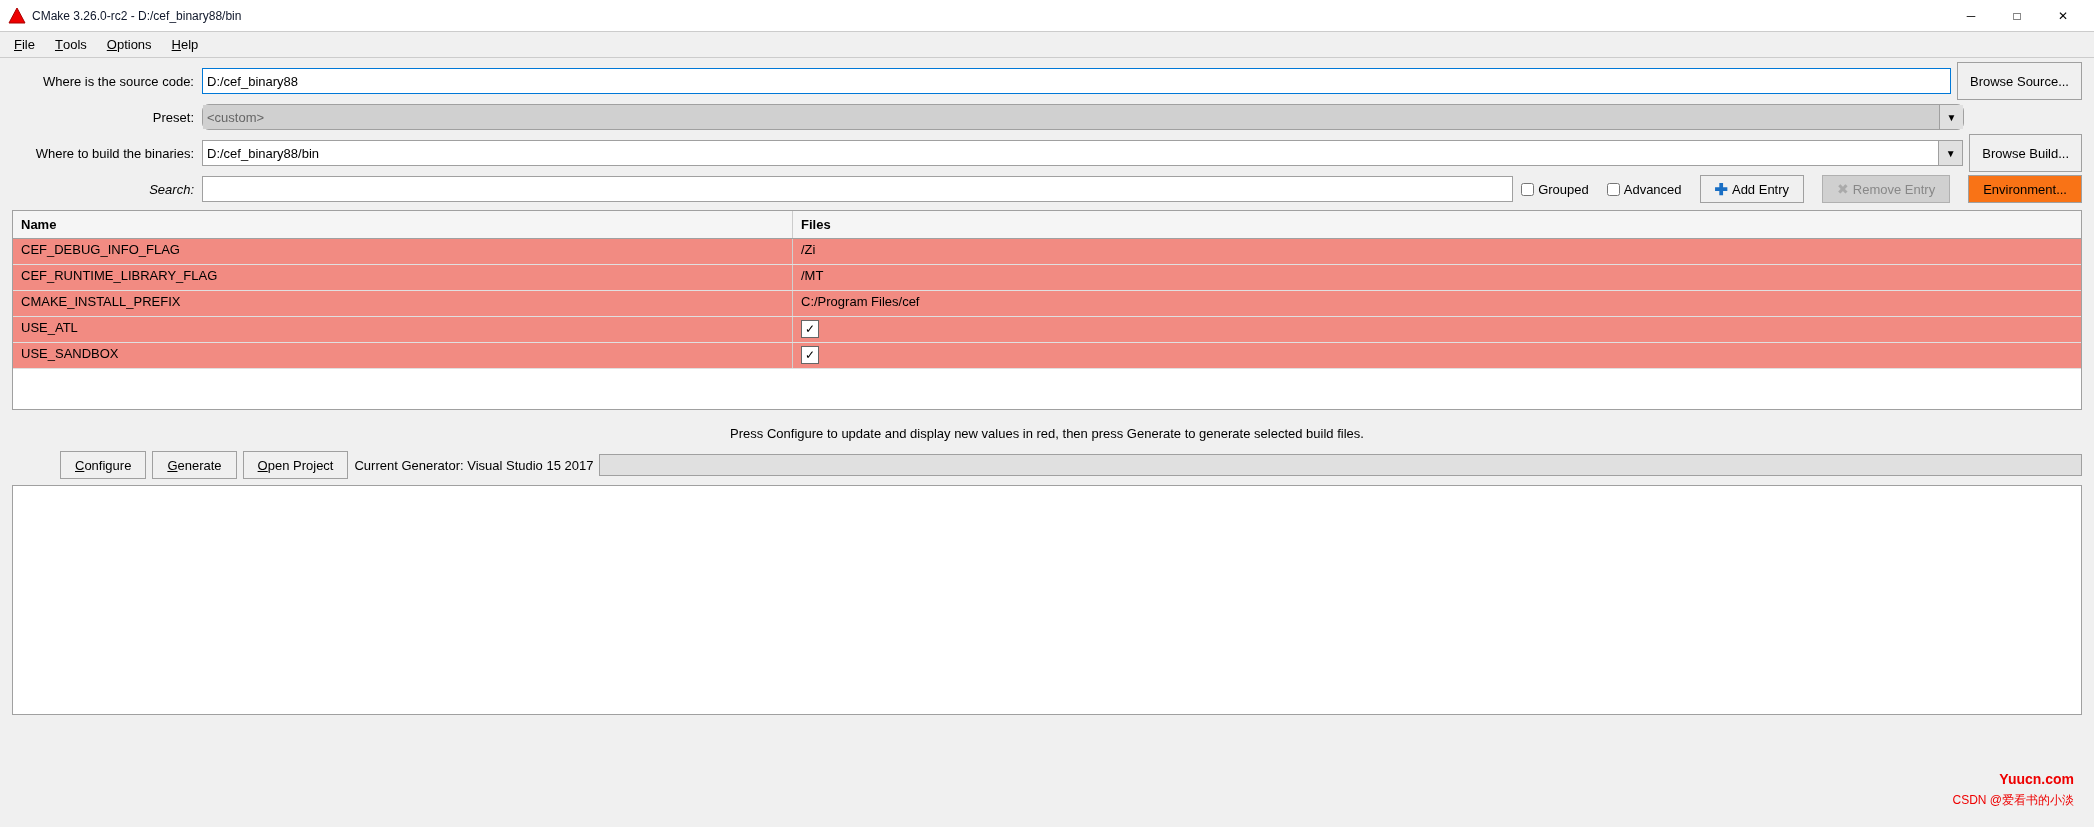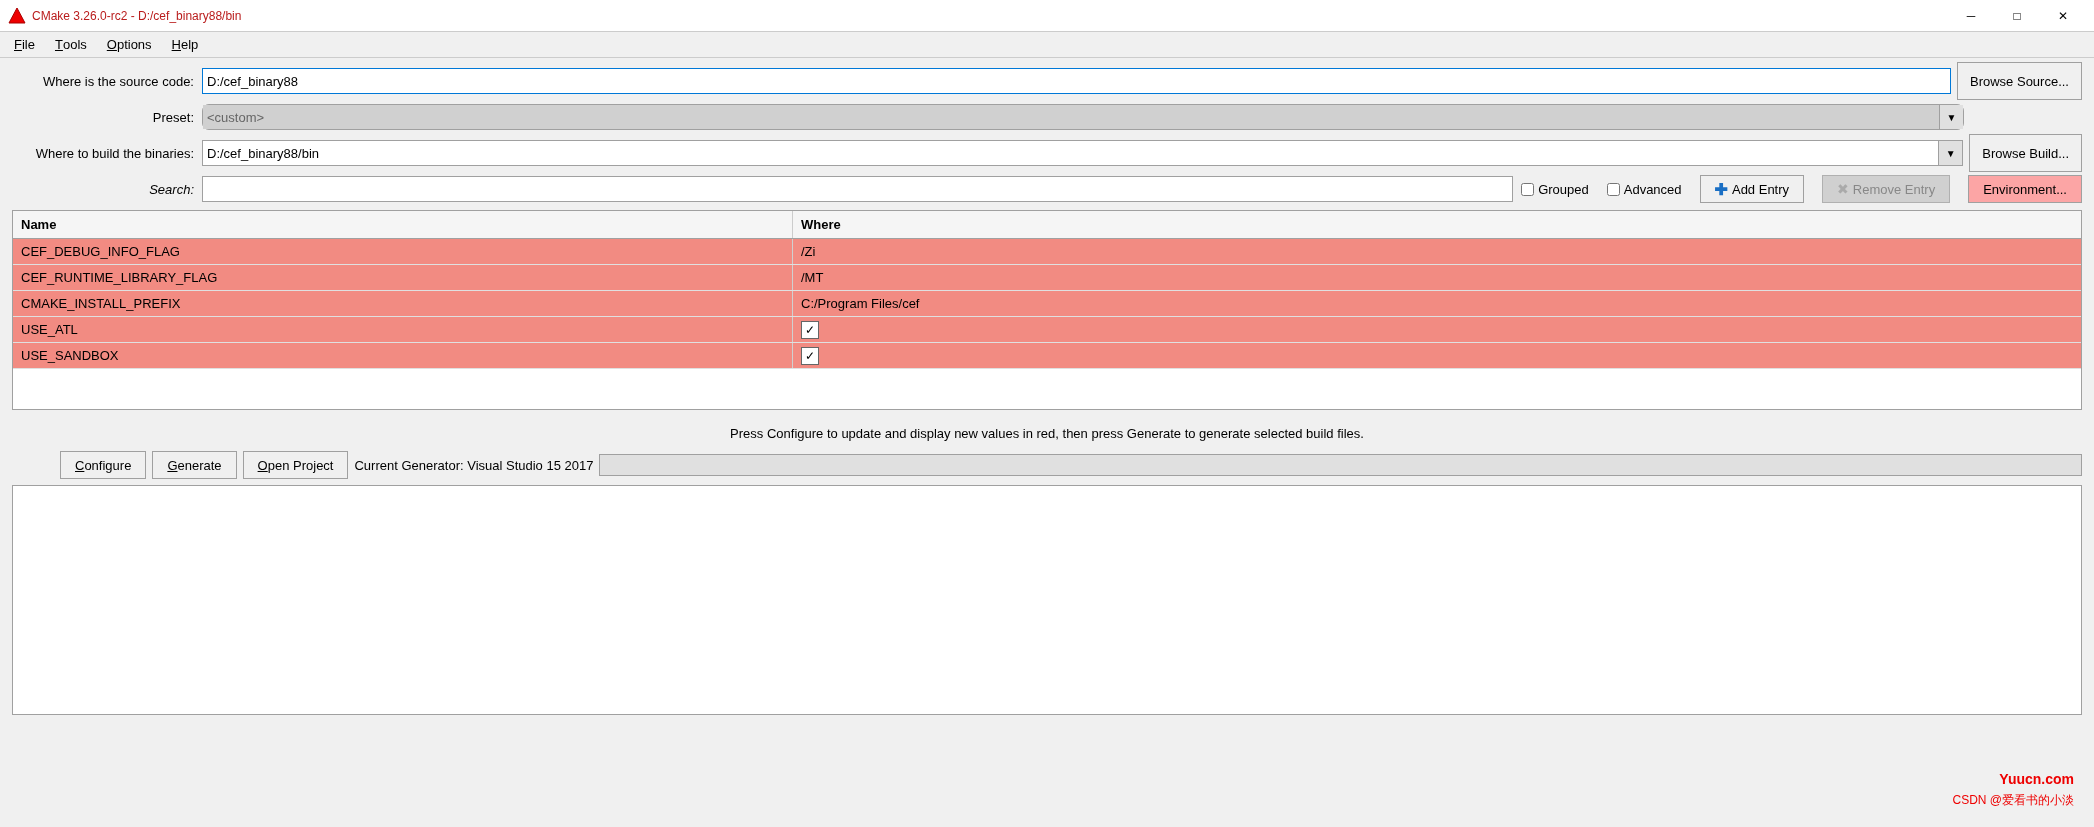--- a/index.html
+++ b/index.html
@@ -23,21 +23,21 @@
     }
     .title-bar-icon {
       width: 18px;
       height: 18px;
       margin-right: 6px;
       flex-shrink: 0;
     }
     .title-bar-text {
       flex: 1;
       font-size: 12px;
-      color: #b91c1c;
+      color: #0f172a;
     }
     .title-bar-controls {
       display: flex;
       gap: 0;
     }
     .title-bar-btn {
       width: 46px;
       height: 32px;
       border: none;
       background: transparent;
@@ -176,21 +176,21 @@
     .add-entry-btn {
       background: #f0f0f0;
       color: #000;
     }
     .remove-entry-btn {
       background: #d0d0d0;
       color: #888;
       border-color: #b0b0b0;
     }
     .environment-btn {
-      background: #fca5a5;
+      background: #f97316;
       justify-content: center;
     }
     .table-container {
       background: #fff;
       border: 1px solid #a0a0a0;
       margin: 0 0 6px 0;
     }
     .table-header {
       display: flex;
       background: #f5f5f5;
@@ -211,25 +211,24 @@
     .table-row {
       display: flex;
       height: 26px;
       align-items: center;
       border-bottom: 1px solid #e0e0e0;
     }
     .table-row.red-row {
       background: #f28b82;
     }
     .table-cell {
-      padding: 12px 8px;
+      padding: 3px 8px;
       font-size: 13px;
       height: 100%;
       display: flex;
-      align-items: center;
       overflow: hidden;
       white-space: nowrap;
     }
     .cell-name { width: 780px; border-right: 1px solid #d0d0d0; }
     .cell-value { flex: 1; }
     .checkbox-cell {
       width: 18px;
       height: 18px;
       border: 1px solid #666;
       background: #fff;
@@ -366,21 +365,21 @@
       </button>
     </div>
   </div>
 
   <div class="table-container">
     <div class="table-header">
       <div class="table-header-cell col-name">
         <span>Name</span>
       </div>
       <div class="table-header-cell col-value">
-        <span>Where</span>
+        <span>Files</span>
       </div>
     </div>
 
     <div class="table-row red-row">
       <div class="table-cell cell-name">
         <span>CEF_DEBUG_INFO_FLAG</span>
       </div>
       <div class="table-cell cell-value">
         <span>/Zi</span>
       </div>

